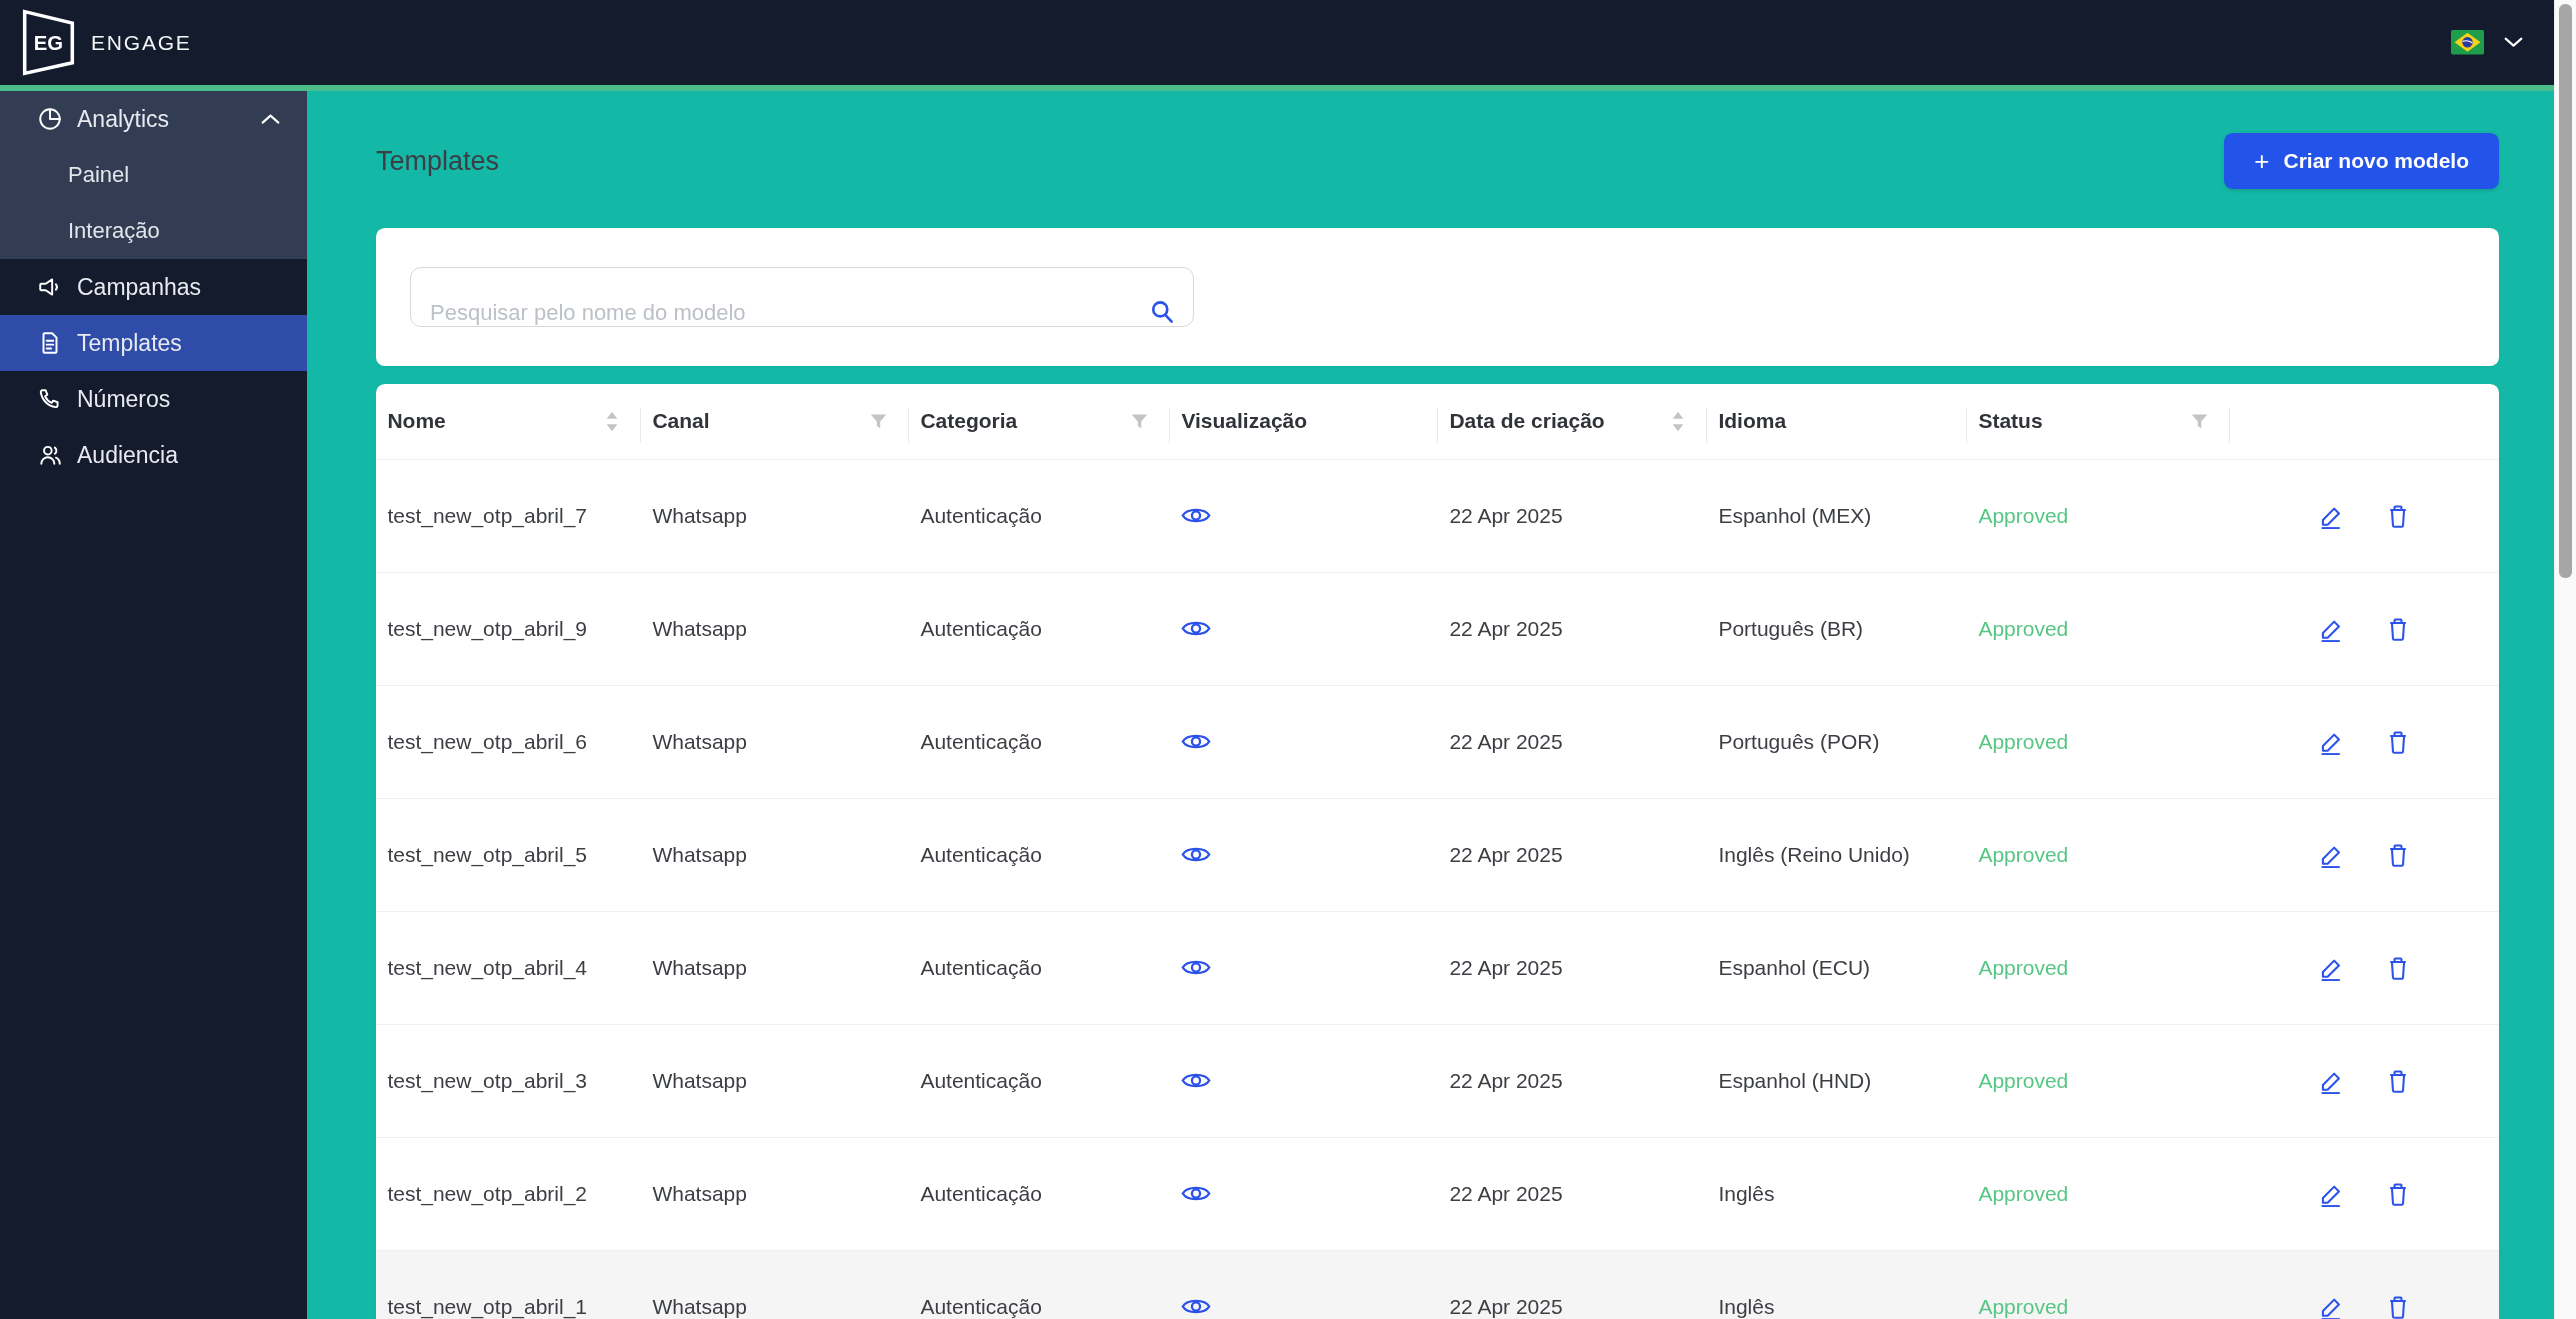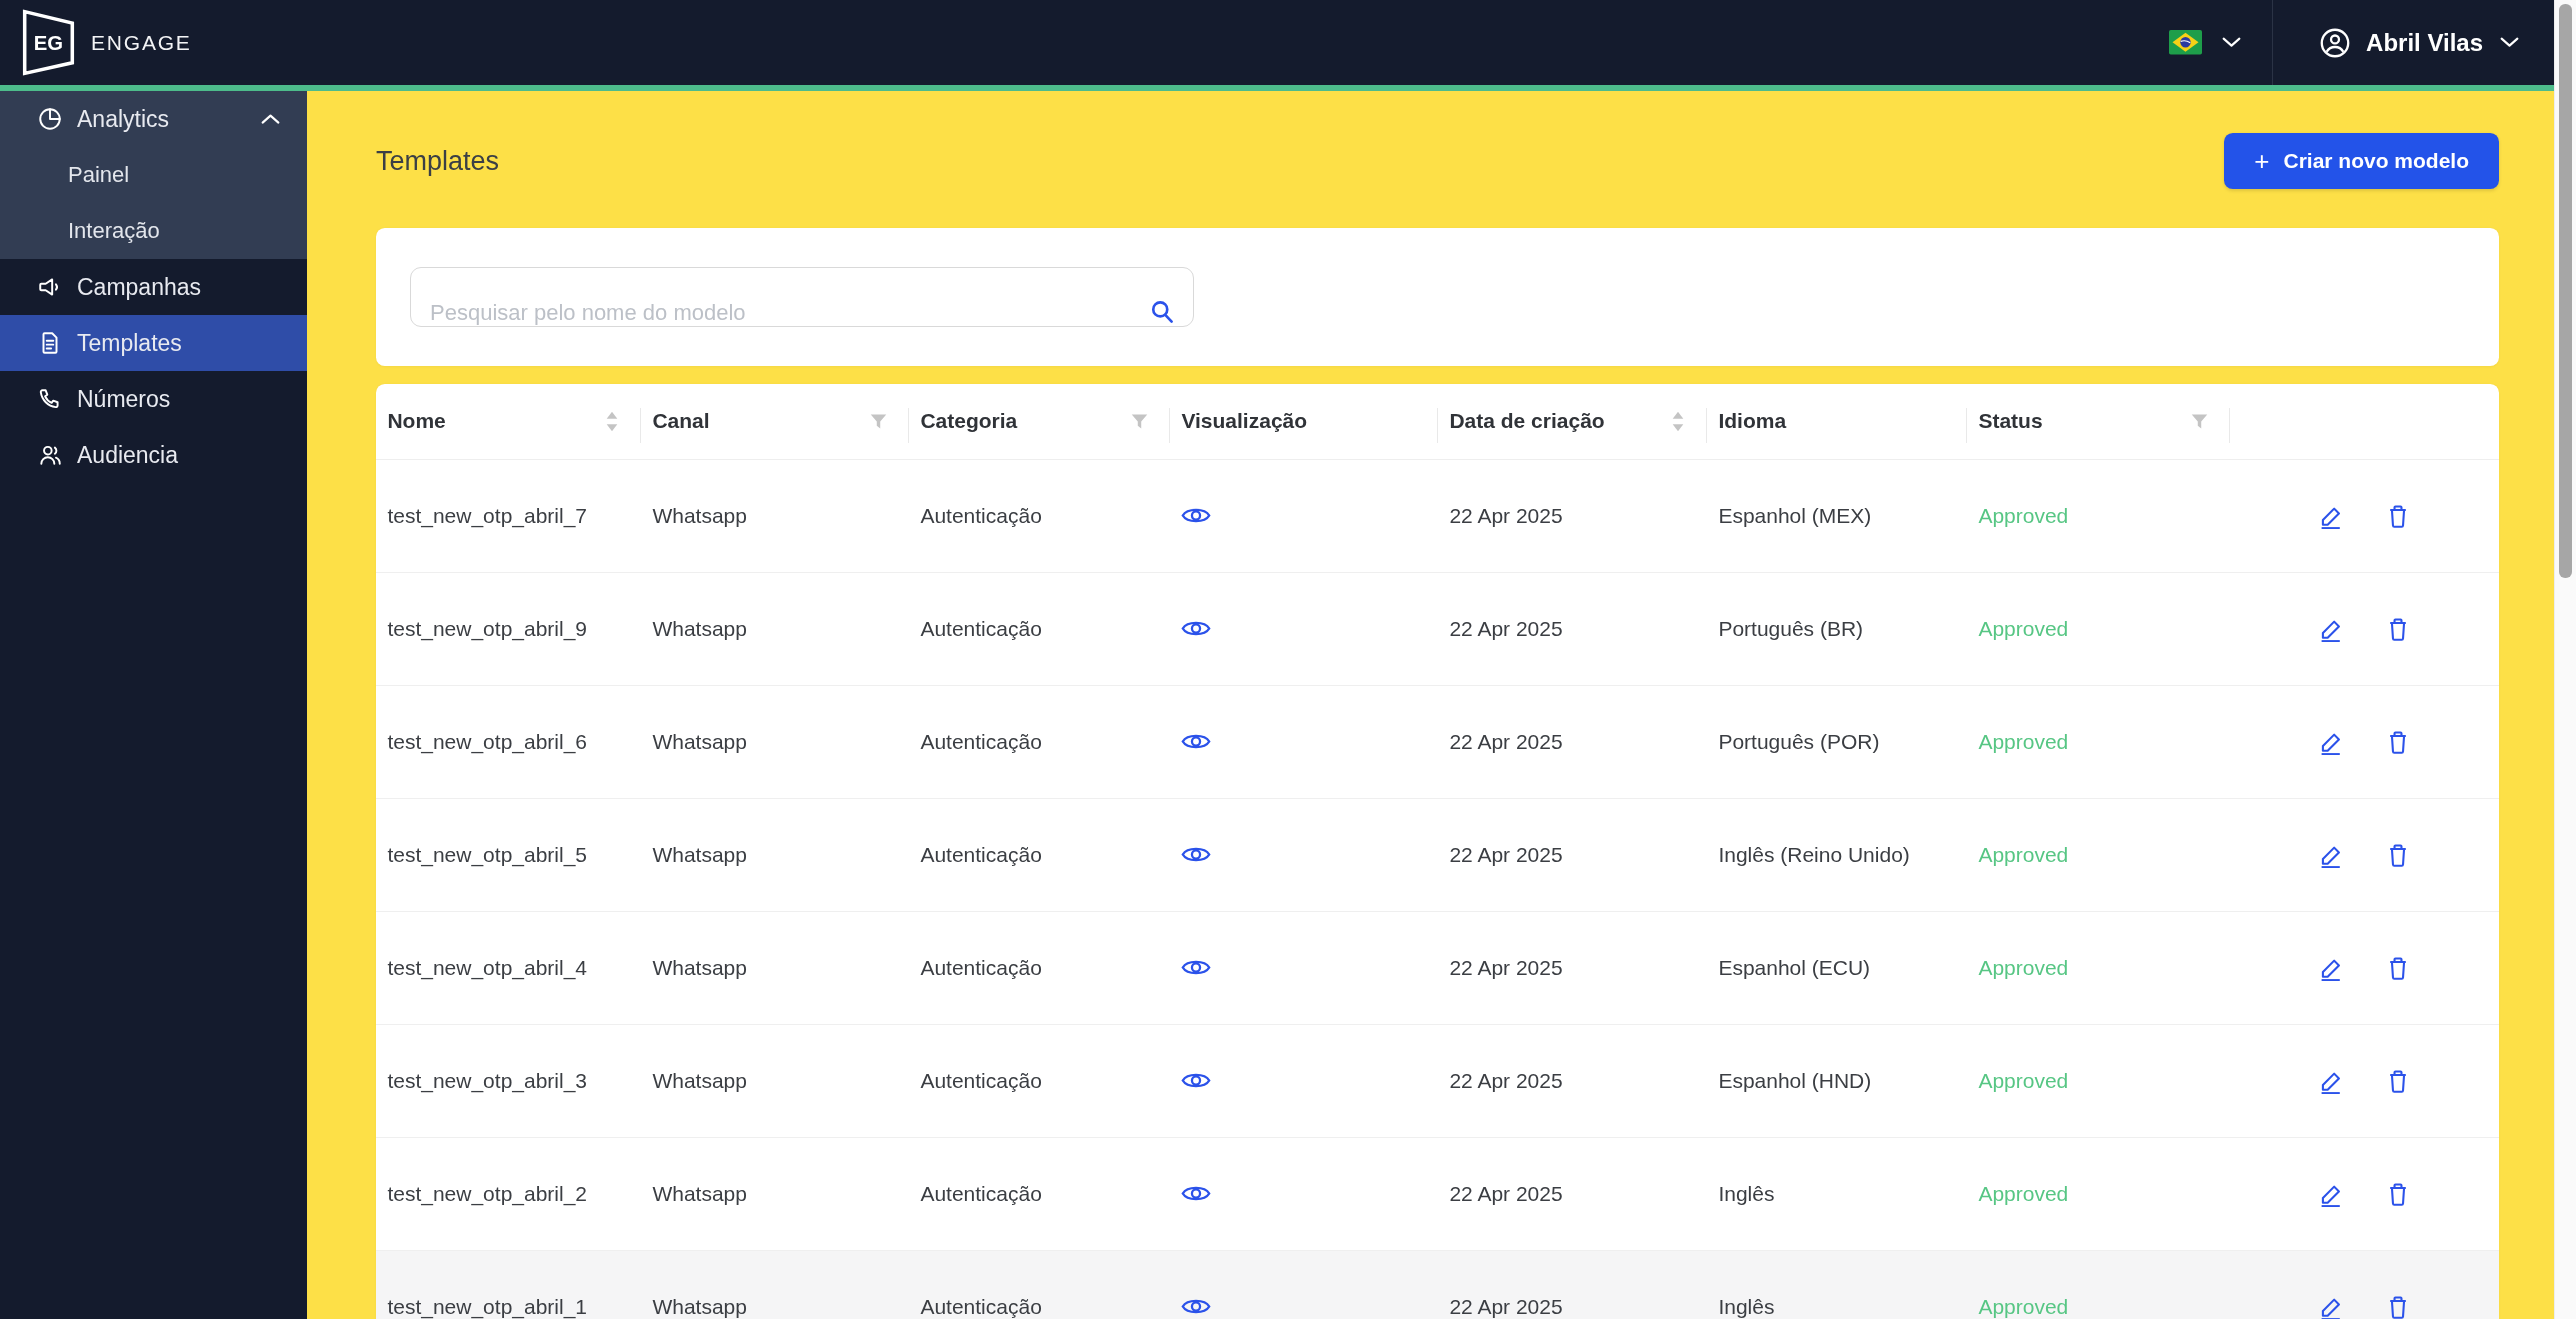--- a/index.html
+++ b/index.html
@@ -1,17 +1,17 @@
 <!DOCTYPE html>
 <html style="font-size:14px"><head>
 <meta charset="utf-8">
 <style>
   html,body{margin:0;padding:0;background:#f1f2f3;}
   .viewport{position:relative;width:2576px;height:1320px;overflow:hidden;
-    font-family:"Liberation Sans",sans-serif;background:#fde047;}
+    font-family:"Liberation Sans",sans-serif;background:#14b8a6;}
 
   
   .topbar{position:absolute;left:0;top:0;width:2555px;height:85px;background:#141b2d;
     display:flex;align-items:center;justify-content:space-between;z-index:5;}
   .green-line{position:absolute;left:0;top:85px;width:2555px;height:6.1px;background:#4dbc8b;z-index:6;}
   .brand-wrap{display:flex;align-items:center;gap:16px;padding-left:22px;}
   .brand-name{color:#f3f4f6;font-size:21px;letter-spacing:1.8px;font-weight:400;}
   .topbar-right{display:flex;align-items:center;height:100%;}
   .lang-switcher{display:flex;align-items:center;gap:19px;padding:0 30px;height:100%;cursor:pointer;}
   .head-divider{width:0.9px;height:85px;background:#2b3345;}
@@ -91,31 +91,20 @@
           <rect x="0" y="0" width="38" height="28" rx="2" fill="#1e9e4a"></rect>
           <polygon points="19,3 34,14 19,25 4,14" fill="#f7d117"></polygon>
           <circle cx="19" cy="14" r="6" fill="#2a3aa0"></circle>
           <path d="M13.5 13 q5.5 -2 11 1.5" stroke="#ffffff" stroke-width="1.4" fill="none"></path>
         </svg>
         <svg class="chev" width="21" height="12.3" viewBox="0 0 24 14">
           <polyline points="3,3 12,11 21,3"></polyline>
         </svg>
       </div>
       <div class="head-divider"></div>
-      <div class="user-menu">
-        <svg width="30" height="30" viewBox="0 0 34 34">
-          <circle cx="17" cy="17" r="15" fill="none" stroke="#ffffff" stroke-width="2.6"></circle>
-          <circle cx="17" cy="13" r="4.5" fill="none" stroke="#ffffff" stroke-width="2.6"></circle>
-          <path d="M7.5 27 a11 11 0 0 1 19 0" fill="none" stroke="#ffffff" stroke-width="2.6"></path>
-        </svg>
-        <span class="user-name">Abril Vilas</span>
-        <svg class="chev" width="21" height="12.3" viewBox="0 0 24 14">
-          <polyline points="3,3 12,11 21,3"></polyline>
-        </svg>
-      </div>
     </div>
   </header>
   <div class="green-line"></div>
 
   <aside class="sidebar">
     <div class="side-group">
       <div class="side-item">
         <svg class="s-icon sideicon" viewBox="0 0 24 24">
           <path d="M21 12 A9 9 0 1 1 12 3"></path>
           <path d="M12 3 A9 9 0 0 1 21 12 L12 12 Z"></path>

